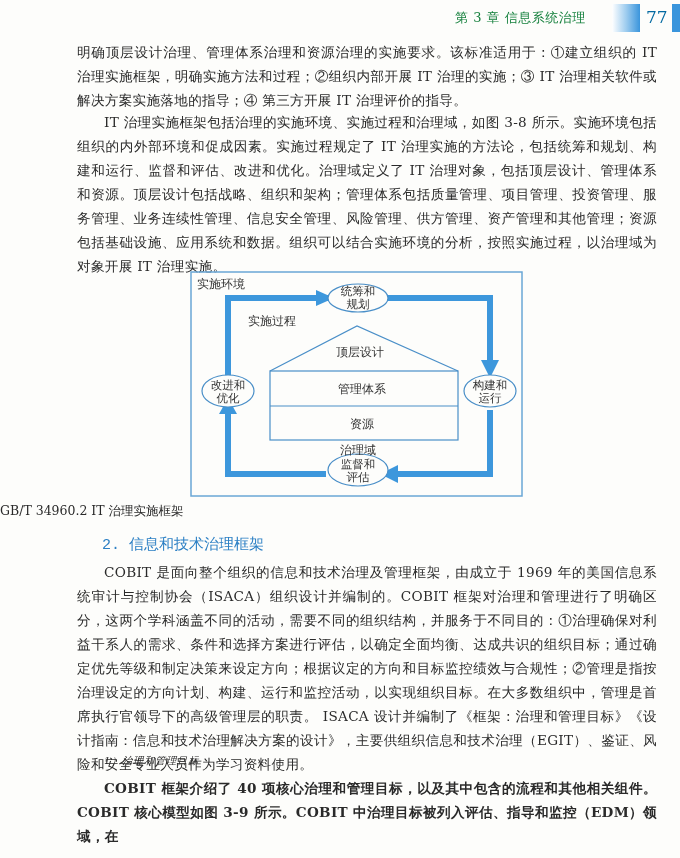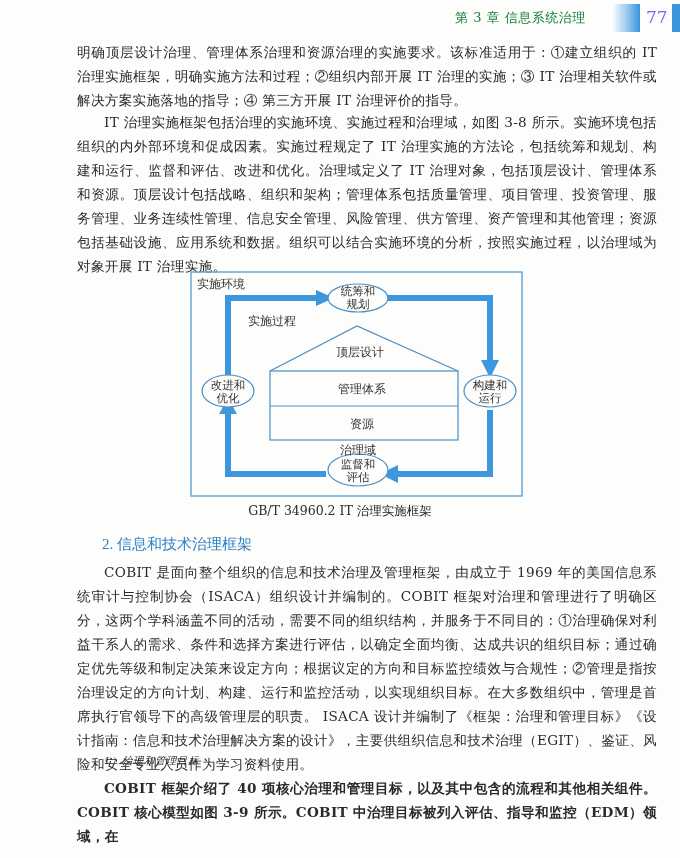--- a/index.html
+++ b/index.html
@@ -1,29 +1,29 @@
 <!DOCTYPE html>
 <html><head>
 <meta charset="utf-8">
 <style>
   html, body { margin:0; padding:0; }
   body { width:680px; height:858px; background:#fdfdfb; position:relative; overflow:hidden;
          font-family:"DejaVu Serif","Liberation Serif",serif; color:#2a2a2a; }
   .hdr-text { position:absolute; top:9px; left:455px; font-size:13px; color:#15803d; letter-spacing:0.5px; }
   .hdr-grad { position:absolute; top:4px; left:612px; width:28px; height:28px;
               background:linear-gradient(90deg,#ffffff 0%,#9fcdef 50%,#3a95dc 100%); }
-  .hdr-num { position:absolute; top:7px; left:646px; font-size:17px; color:#8b5cf6; }
+  .hdr-num { position:absolute; top:7px; left:646px; font-size:17px; color:#0369a1; }
   .hdr-block { position:absolute; top:4px; left:672px; width:8px; height:28px; background:#3a95dc; }
   .para { position:absolute; left:77px; width:580px; font-size:13.6px; line-height:24px;
           text-align:justify; text-align-last:left; letter-spacing:0.3px; }
   .indent { text-indent:27px; }
   .h2 { position:absolute; left:102px; top:535px; font-size:15px; color:#2b7fc4;
-        font-family:Liberation Serif, serif; }
+        font-family:Liberation Mono, monospace; }
   .h3 { position:absolute; left:104px; top:754px; font-size:10px; font-style:italic; letter-spacing:1px; }
-  .caption { position:absolute; left:0; width:680px; top:503px; text-align:center; font-size:12.5px; }
+  .caption { position:absolute; left:0; width:680px; top:503px; font-size:12.5px; }
   .fig { position:absolute; left:0; top:0; width:680px; height:858px; pointer-events:none; }
   .fig text { font-family:"DejaVu Serif","Liberation Serif",serif; }
 </style>
 </head>
 <body>
 
 <div class="hdr-text">第 3 章   信息系统治理</div>
 <div class="hdr-grad"></div>
 <div class="hdr-num">77</div>
 <div class="hdr-block"></div>

